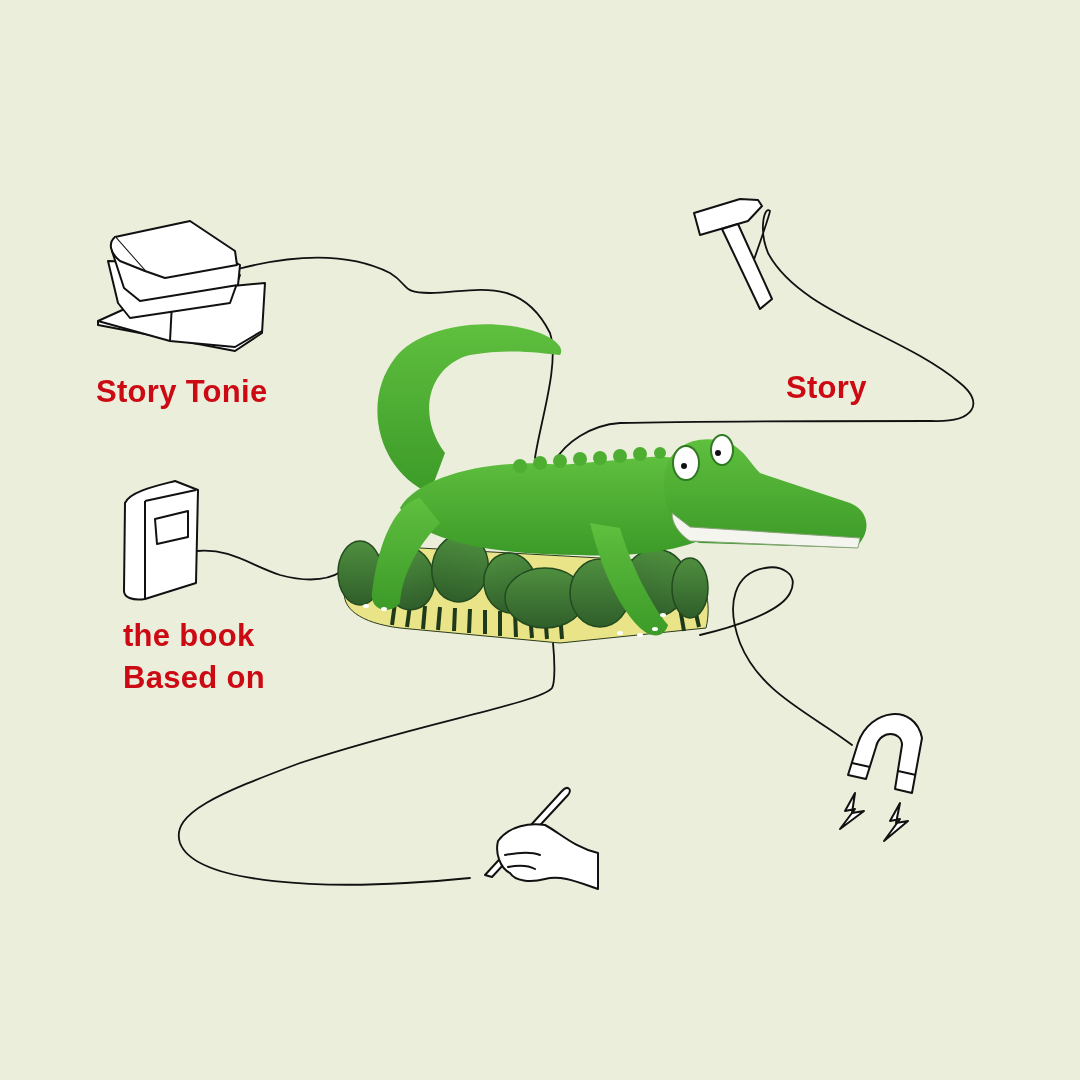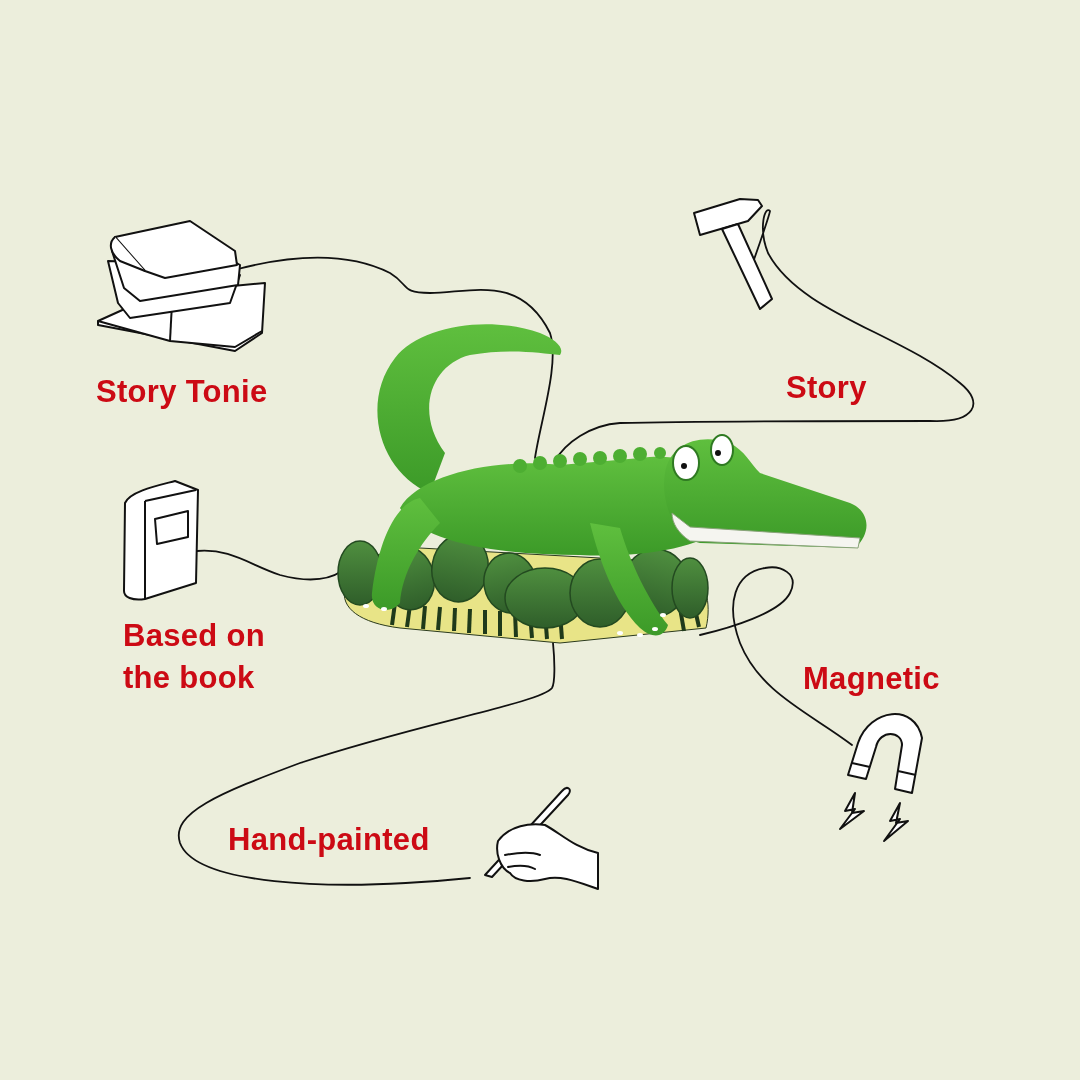--- a/index.html
+++ b/index.html
@@ -171,18 +171,16 @@
       <ellipse cx="620" cy="630" rx="3" ry="2"></ellipse>
         <ellipse cx="640" cy="632" rx="3" ry="2"></ellipse>
       <ellipse cx="655" cy="626" rx="3" ry="2"></ellipse>
         <ellipse cx="663" cy="612" rx="3" ry="2"></ellipse>
     </g>
   </svg>
 
   <div class="label" id="lbl-story">Story Tonie</div>
   <div class="label" id="lbl-robust">Story</div>
   <div class="label label-block" id="lbl-based">
+    <div>the book</div>
     <div>Based on</div>
-    <div>the book</div>
   </div>
-  <div class="label" id="lbl-magnetic">Magnetic</div>
-  <div class="label" id="lbl-hand">Hand-painted</div>
 </div>
 
 </body></html>

